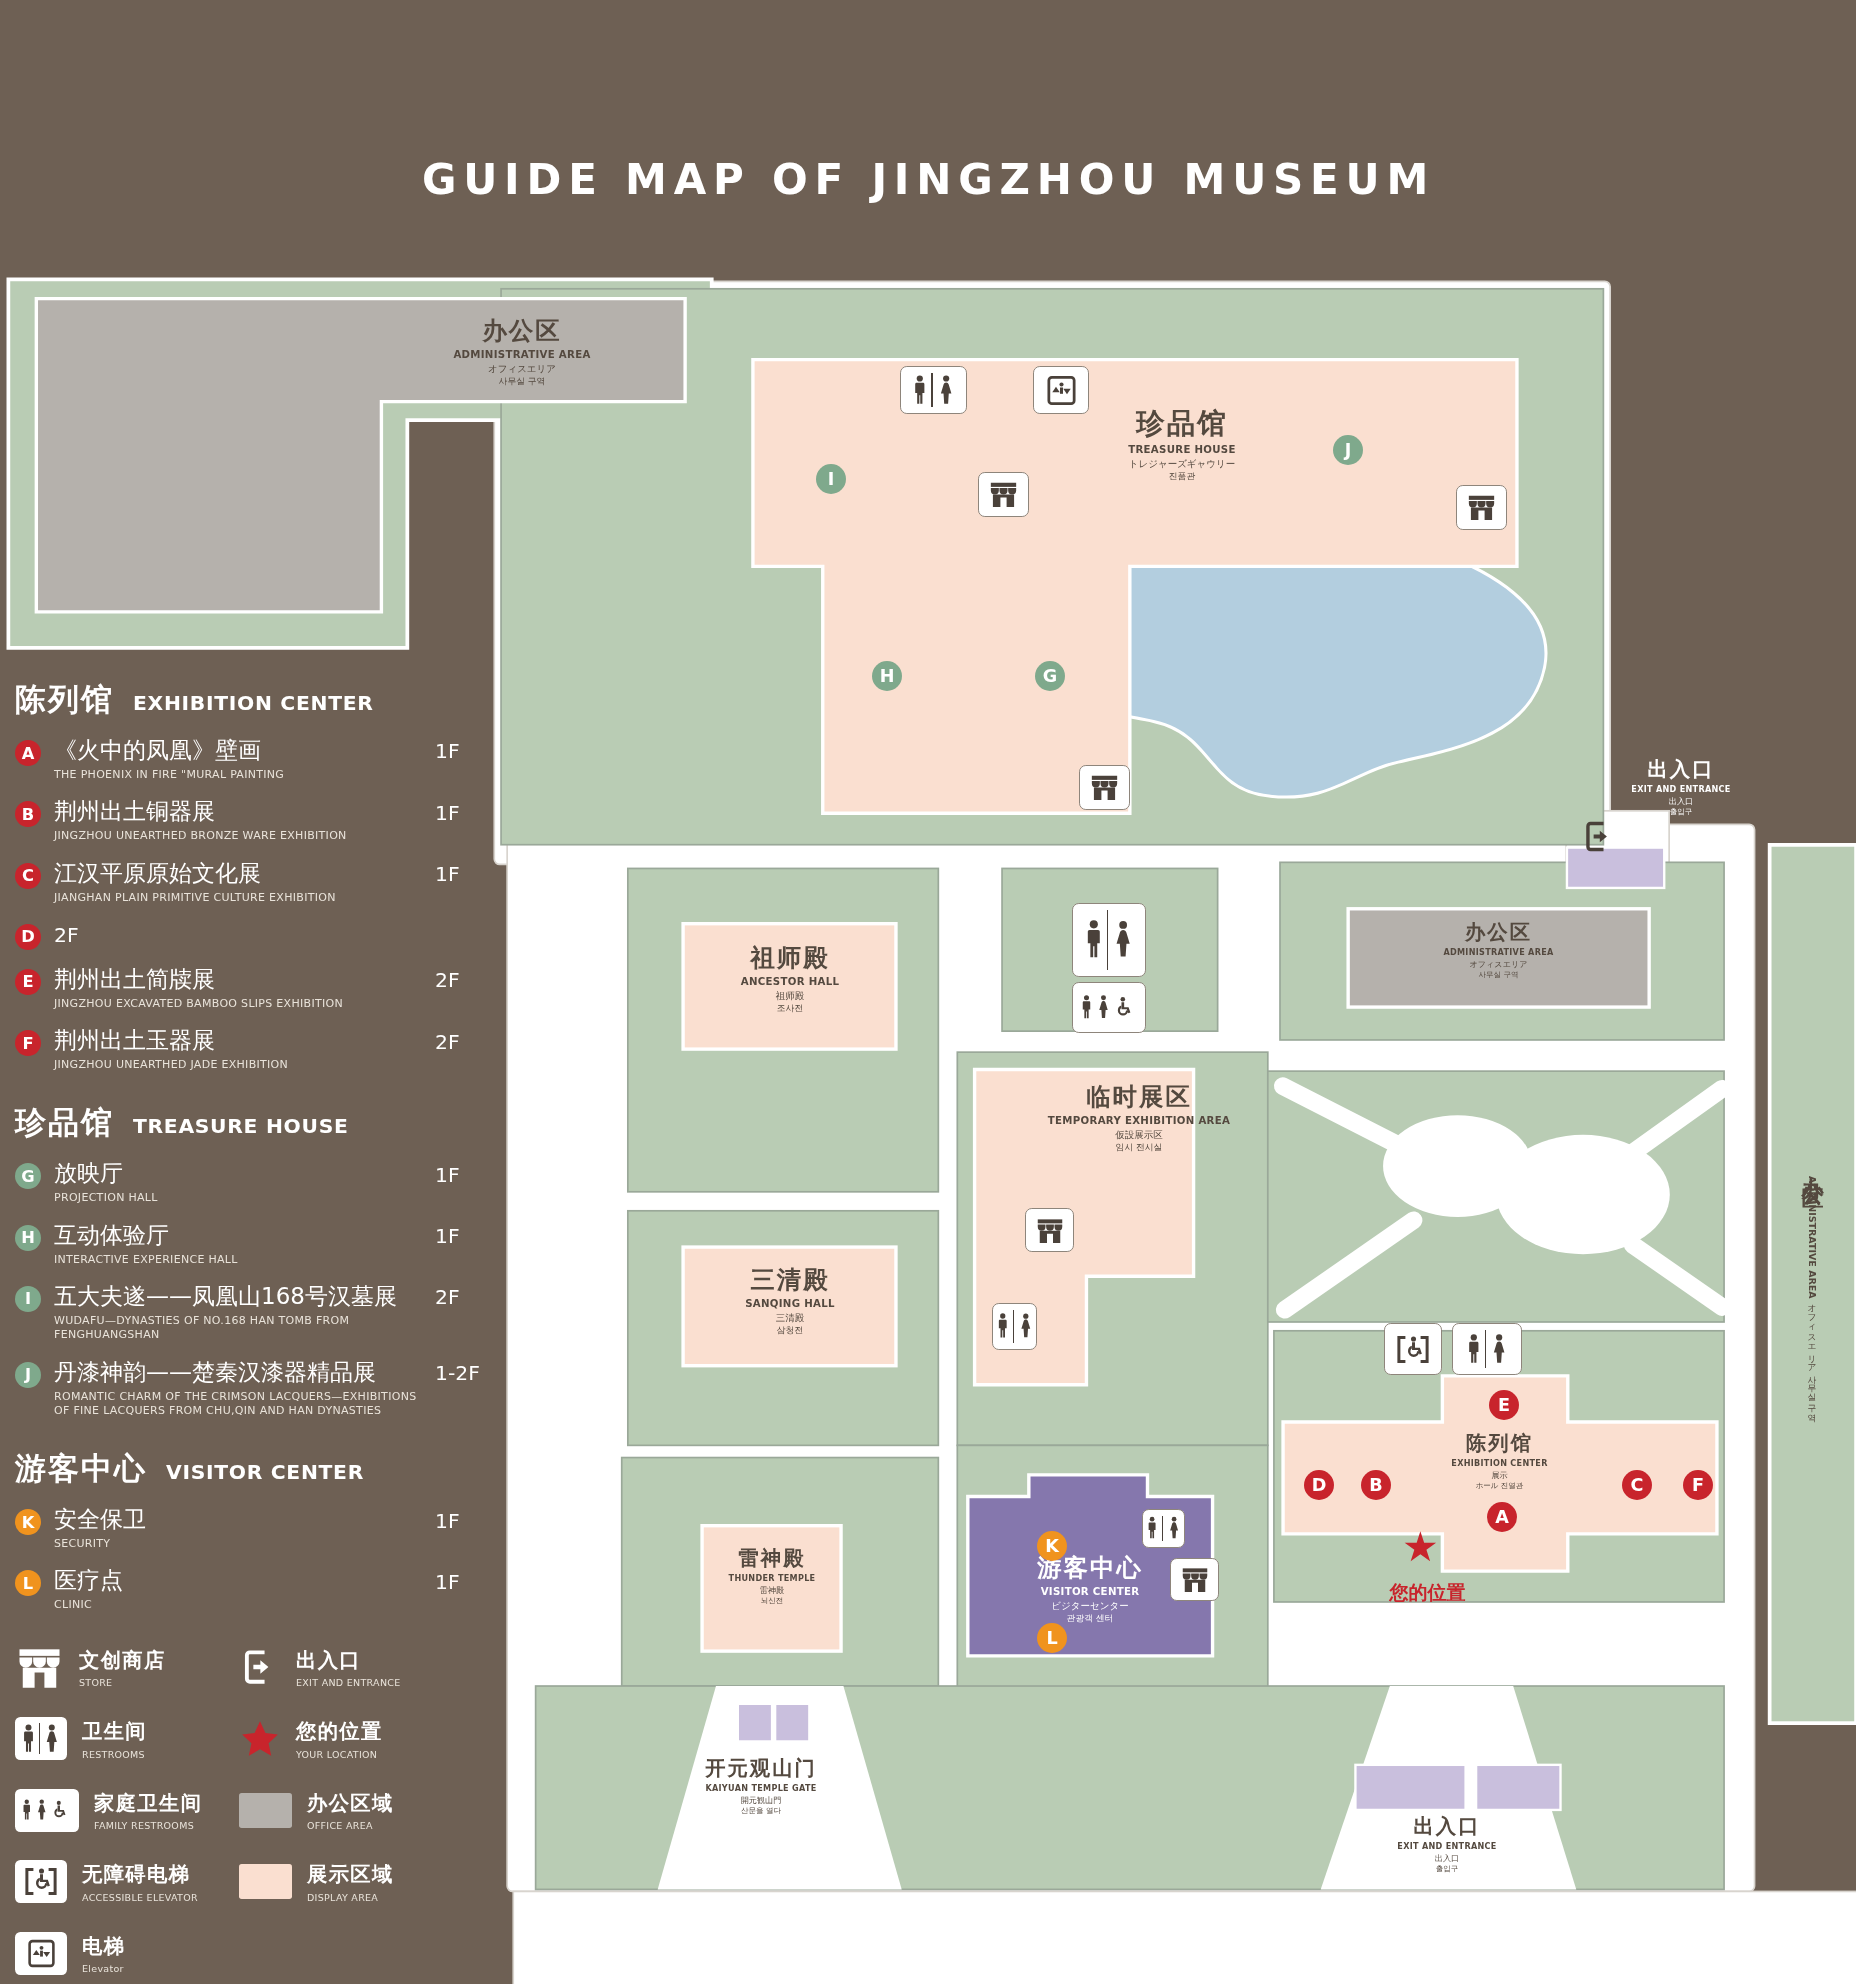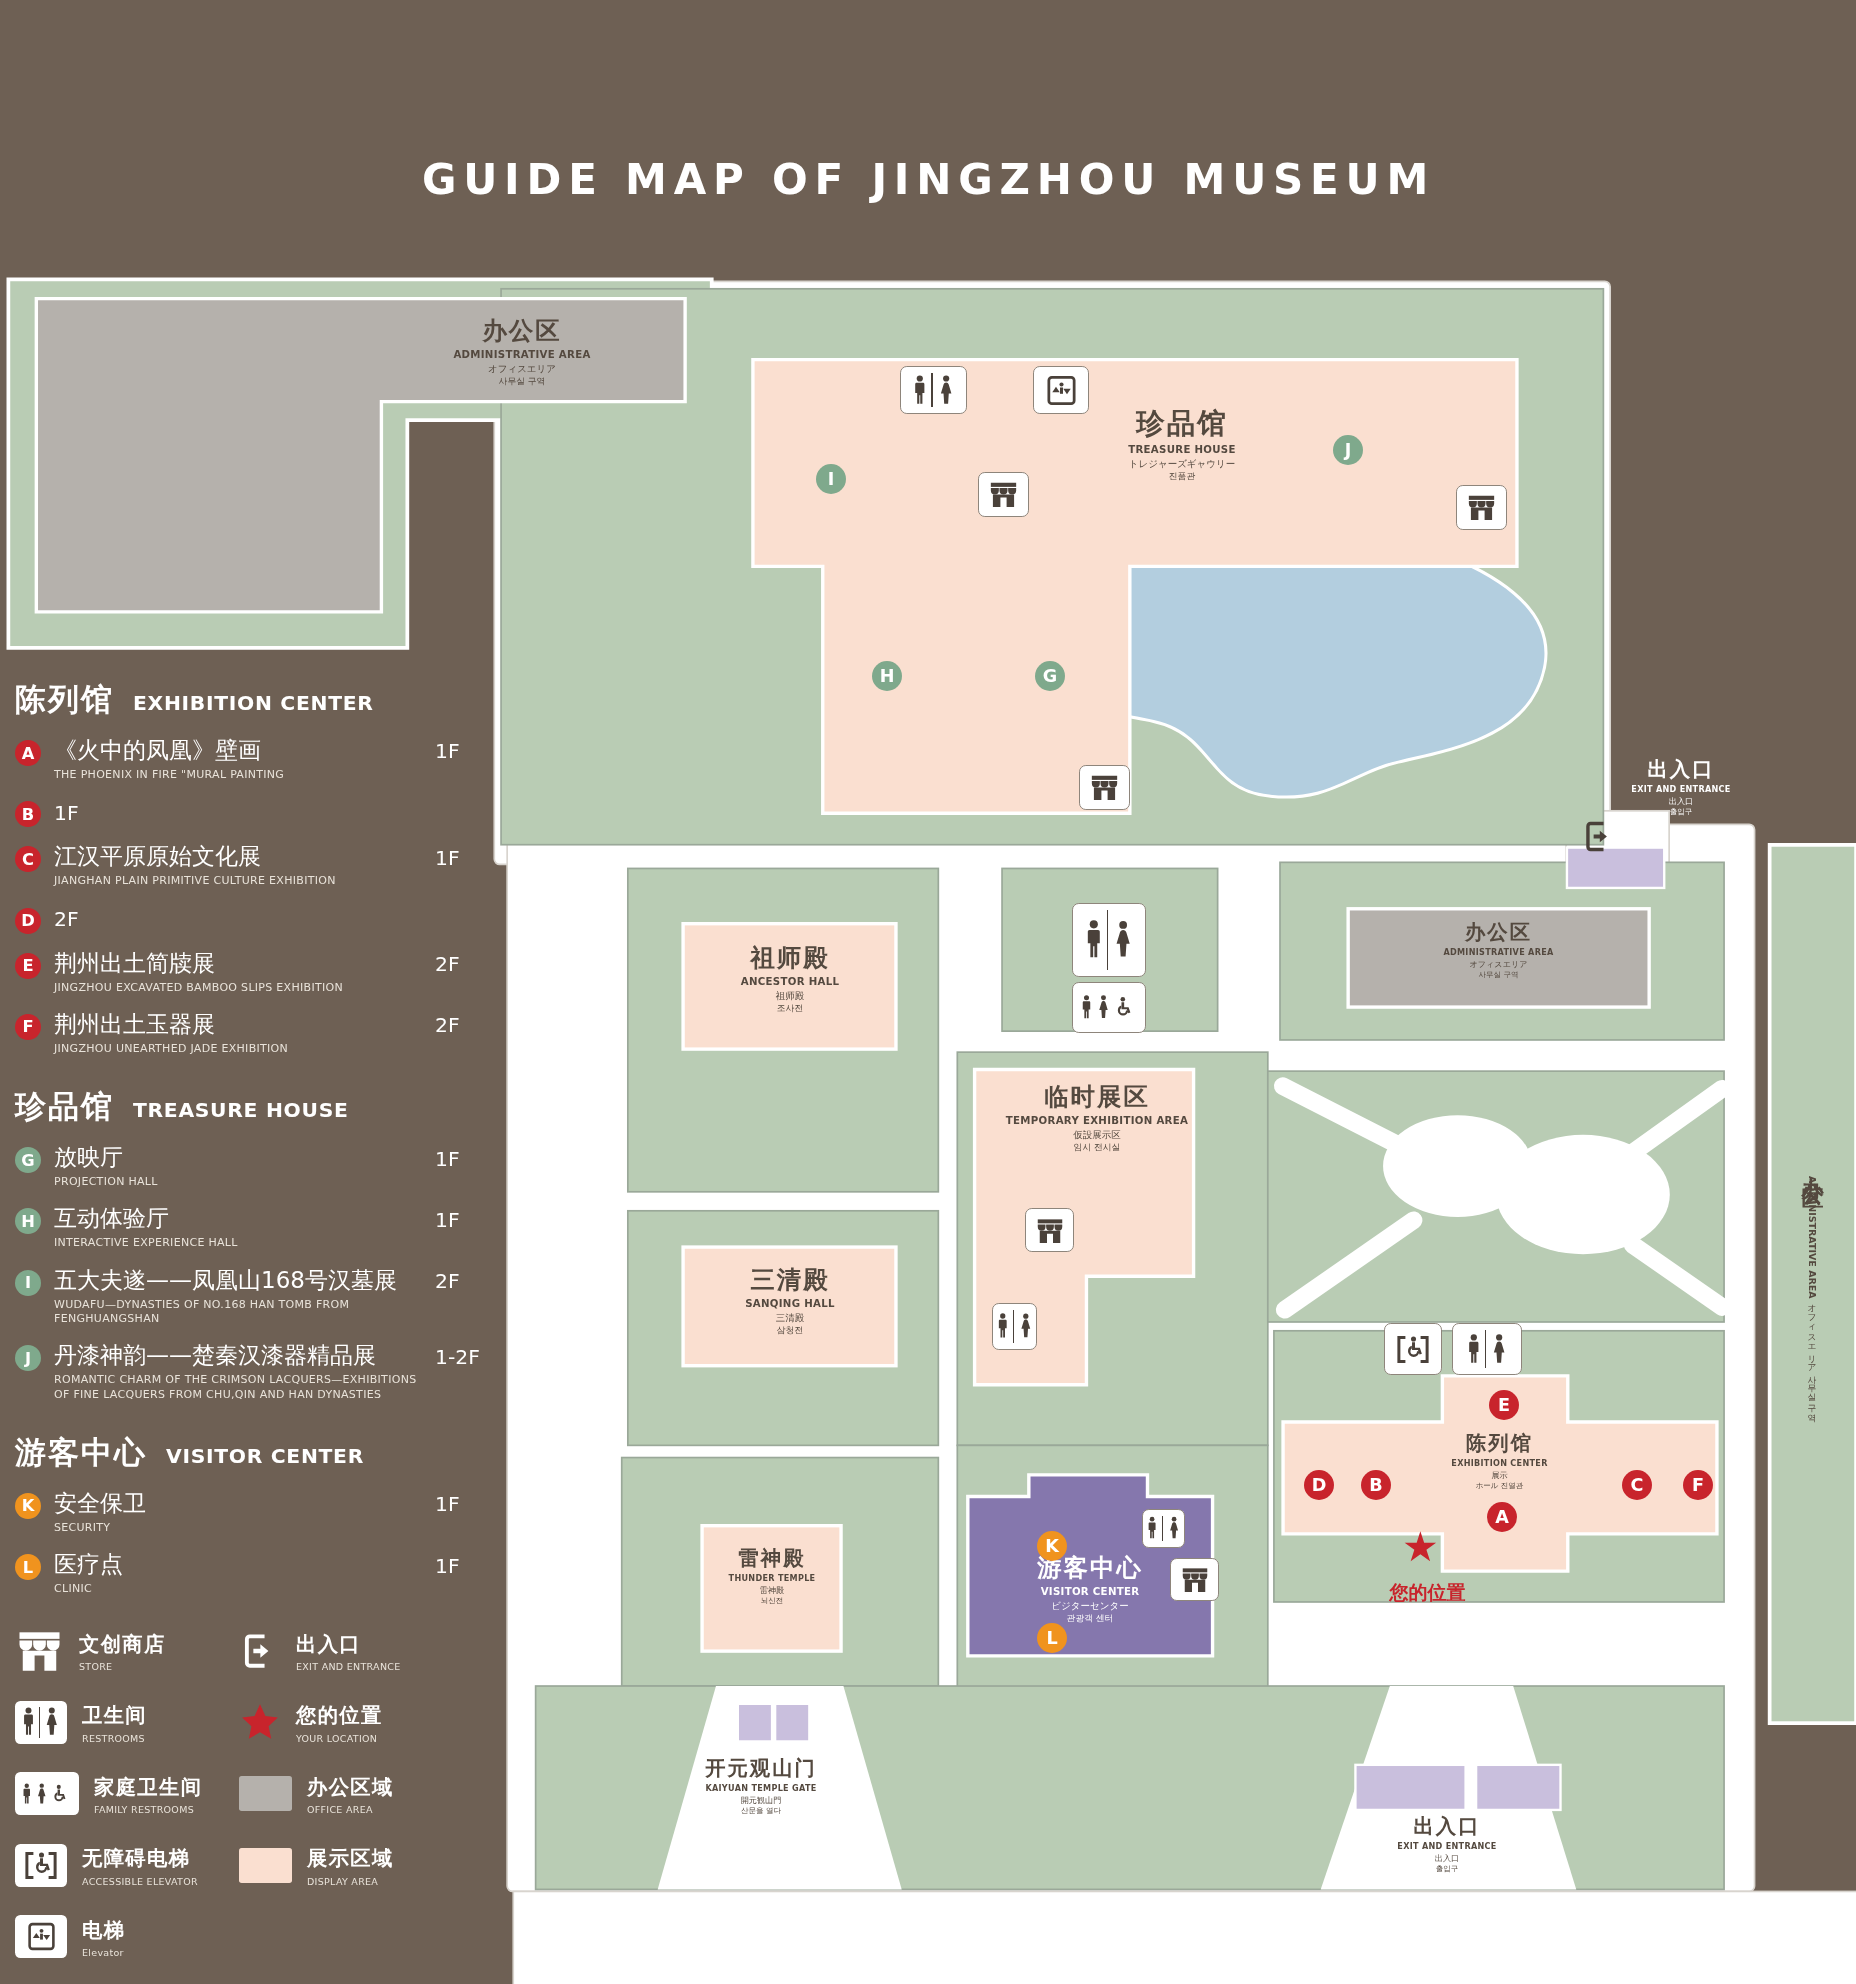--- a/index.html
+++ b/index.html
@@ -218,21 +218,21 @@
       <span class="l4">삼청전</span>
   </div>
 
   <div class="abs maplabel lbl-sm" style="left:706px;top:1547px;width:132px">
     <span class="l1">雷神殿</span>
       <span class="l2">THUNDER TEMPLE</span>
     <span class="l3">雷神殿</span>
       <span class="l4">뇌신전</span>
   </div>
 
-  <div class="abs maplabel" style="left:997px;top:1083px;width:200px">
+  <div class="abs maplabel" style="left:1039px;top:1083px;width:200px">
     <span class="l1">临时展区</span>
       <span class="l2">TEMPORARY EXHIBITION AREA</span>
     <span class="l3">仮設展示区</span>
       <span class="l4">임시 전시실</span>
   </div>
 
   <div class="abs maplabel light" style="left:984px;top:1554px;width:212px">
     <span class="l1">游客中心</span>
       <span class="l2">VISITOR CENTER</span>
     <span class="l3">ビジターセンター</span>
@@ -405,20 +405,24 @@
           <span class="mkc">A</span>
           <span>
             <span class="zh" style="display:block">《火中的凤凰》壁画</span>
             <span class="en" style="display:block">THE PHOENIX IN FIRE "MURAL PAINTING</span>
           </span>
           <span class="floor">1F</span>
         </div>
 
         <div class="litem">
           <span class="mkc">B</span>
+          <span>
+            <span class="zh" style="display:block">荆州出土铜器展</span>
+            <span class="en" style="display:block">JINGZHOU UNEARTHED BRONZE WARE EXHIBITION</span>
+          </span>
           <span class="floor">1F</span>
         </div>
 
         <div class="litem">
           <span class="mkc">C</span>
           <span>
             <span class="zh" style="display:block">江汉平原原始文化展</span>
             <span class="en" style="display:block">JIANGHAN PLAIN PRIMITIVE CULTURE EXHIBITION</span>
           </span>
           <span class="floor">1F</span>

